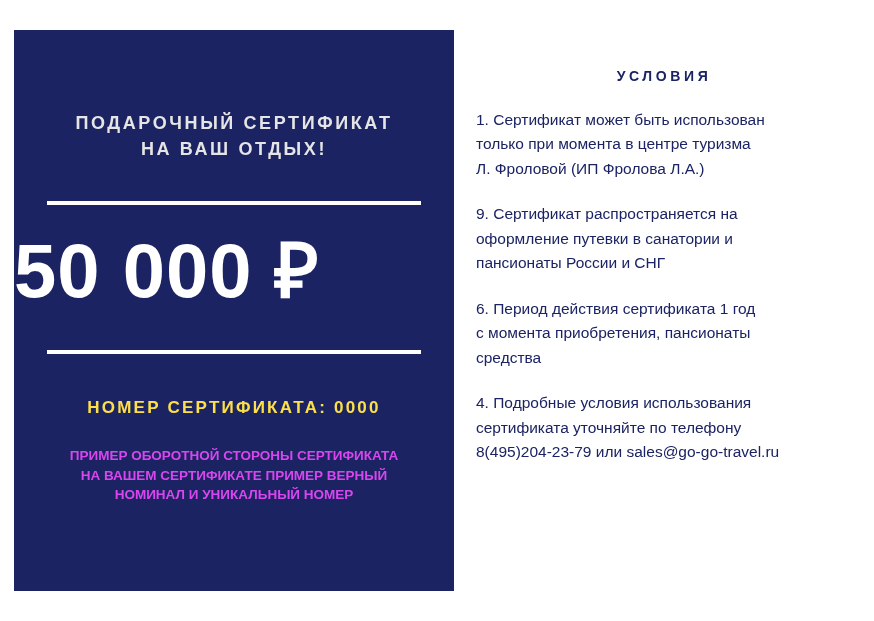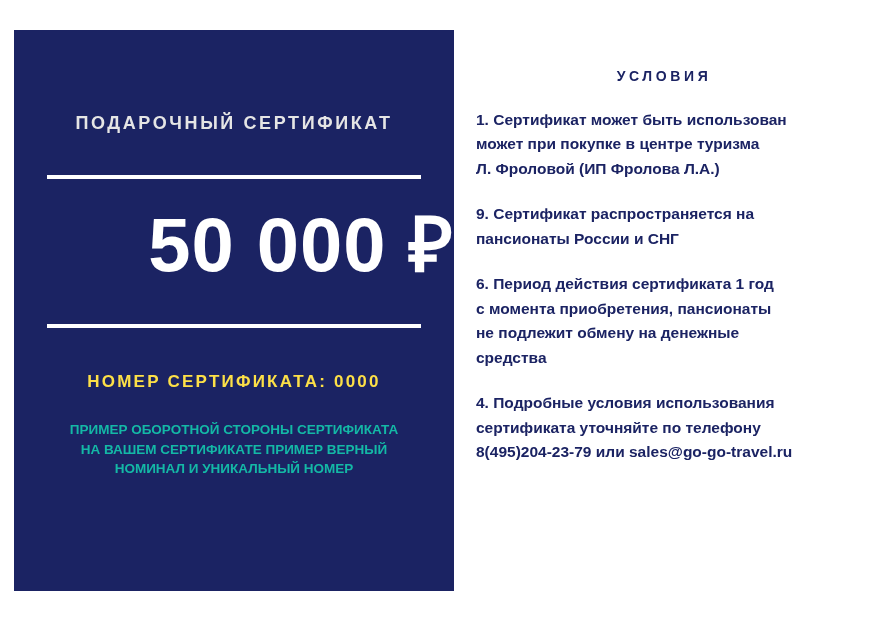--- a/index.html
+++ b/index.html
@@ -59,39 +59,39 @@
     margin-top: 41px;
   }
   .cert-amount {
     margin-top: 28px;
     font-size: 76px;
     font-weight: bold;
     letter-spacing: 1px;
     line-height: 1;
     color: #ffffff;
     white-space: nowrap;
-    text-align: right;
+    text-align: left;
     width: 100%;
   }
   .cert-number {
     margin-top: 44px;
     font-size: 17px;
     font-weight: bold;
     letter-spacing: 2.2px;
     color: #fde047;
     text-align: center;
     width: 100%;
   }
   .cert-note {
     margin-top: 28px;
     text-align: center;
     font-size: 13.5px;
     font-weight: bold;
     line-height: 1.45;
-    color: #14b8a6;
+    color: #d946ef;
     width: 100%;
     padding: 0 23px;
     box-sizing: border-box;
   }
   .cert-note span {
     display: block;
   }
 
   
   .terms {
@@ -113,32 +113,32 @@
     font-size: 15.5px;
     line-height: 1.58;
     color: #1b2363;
     margin-bottom: 21px;
   }
   .term-item:last-child {
     margin-bottom: 0;
   }
   .term-item span {
     display: block;
-    font-weight: bold;
   }
 </style>
 </head>
 <body>
 
 <div class="page">
 
   <div class="cert-card">
 
     <div class="cert-title">
       <span>ПОДАРОЧНЫЙ СЕРТИФИКАТ</span>
+      <span class="line2">НА ВАШ ОТДЫХ!</span>
     </div>
 
     <div class="rule top"></div>
 
     <div class="cert-amount">50 000 ₽</div>
 
     <div class="rule bottom"></div>
 
     <div class="cert-number">НОМЕР СЕРТИФИКАТА: 0000</div>
 
@@ -148,33 +148,33 @@
       <span>НОМИНАЛ И УНИКАЛЬНЫЙ НОМЕР</span>
     </div>
 
   </div>
 
   <div class="terms">
     <div class="terms-heading">УСЛОВИЯ</div>
 
     <div class="term-item">
       <span>1. Сертификат может быть использован</span>
-      <span>может при покупке в центре туризма</span>
+      <span>только при момента в центре туризма</span>
       <span>Л. Фроловой (ИП Фролова Л.А.)</span>
     </div>
 
     <div class="term-item">
       <span>9. Сертификат распространяется на</span>
+      <span>оформление путевки в санатории и</span>
       <span>пансионаты России и СНГ</span>
     </div>
 
     <div class="term-item">
       <span>6. Период действия сертификата 1 год</span>
       <span>с момента приобретения, пансионаты</span>
-      <span>не подлежит обмену на денежные</span>
       <span>средства</span>
     </div>
 
     <div class="term-item">
       <span>4. Подробные условия использования</span>
       <span>сертификата уточняйте по телефону</span>
       <span>8(495)204-23-79 или sales@go-go-travel.ru</span>
     </div>
   </div>
 

